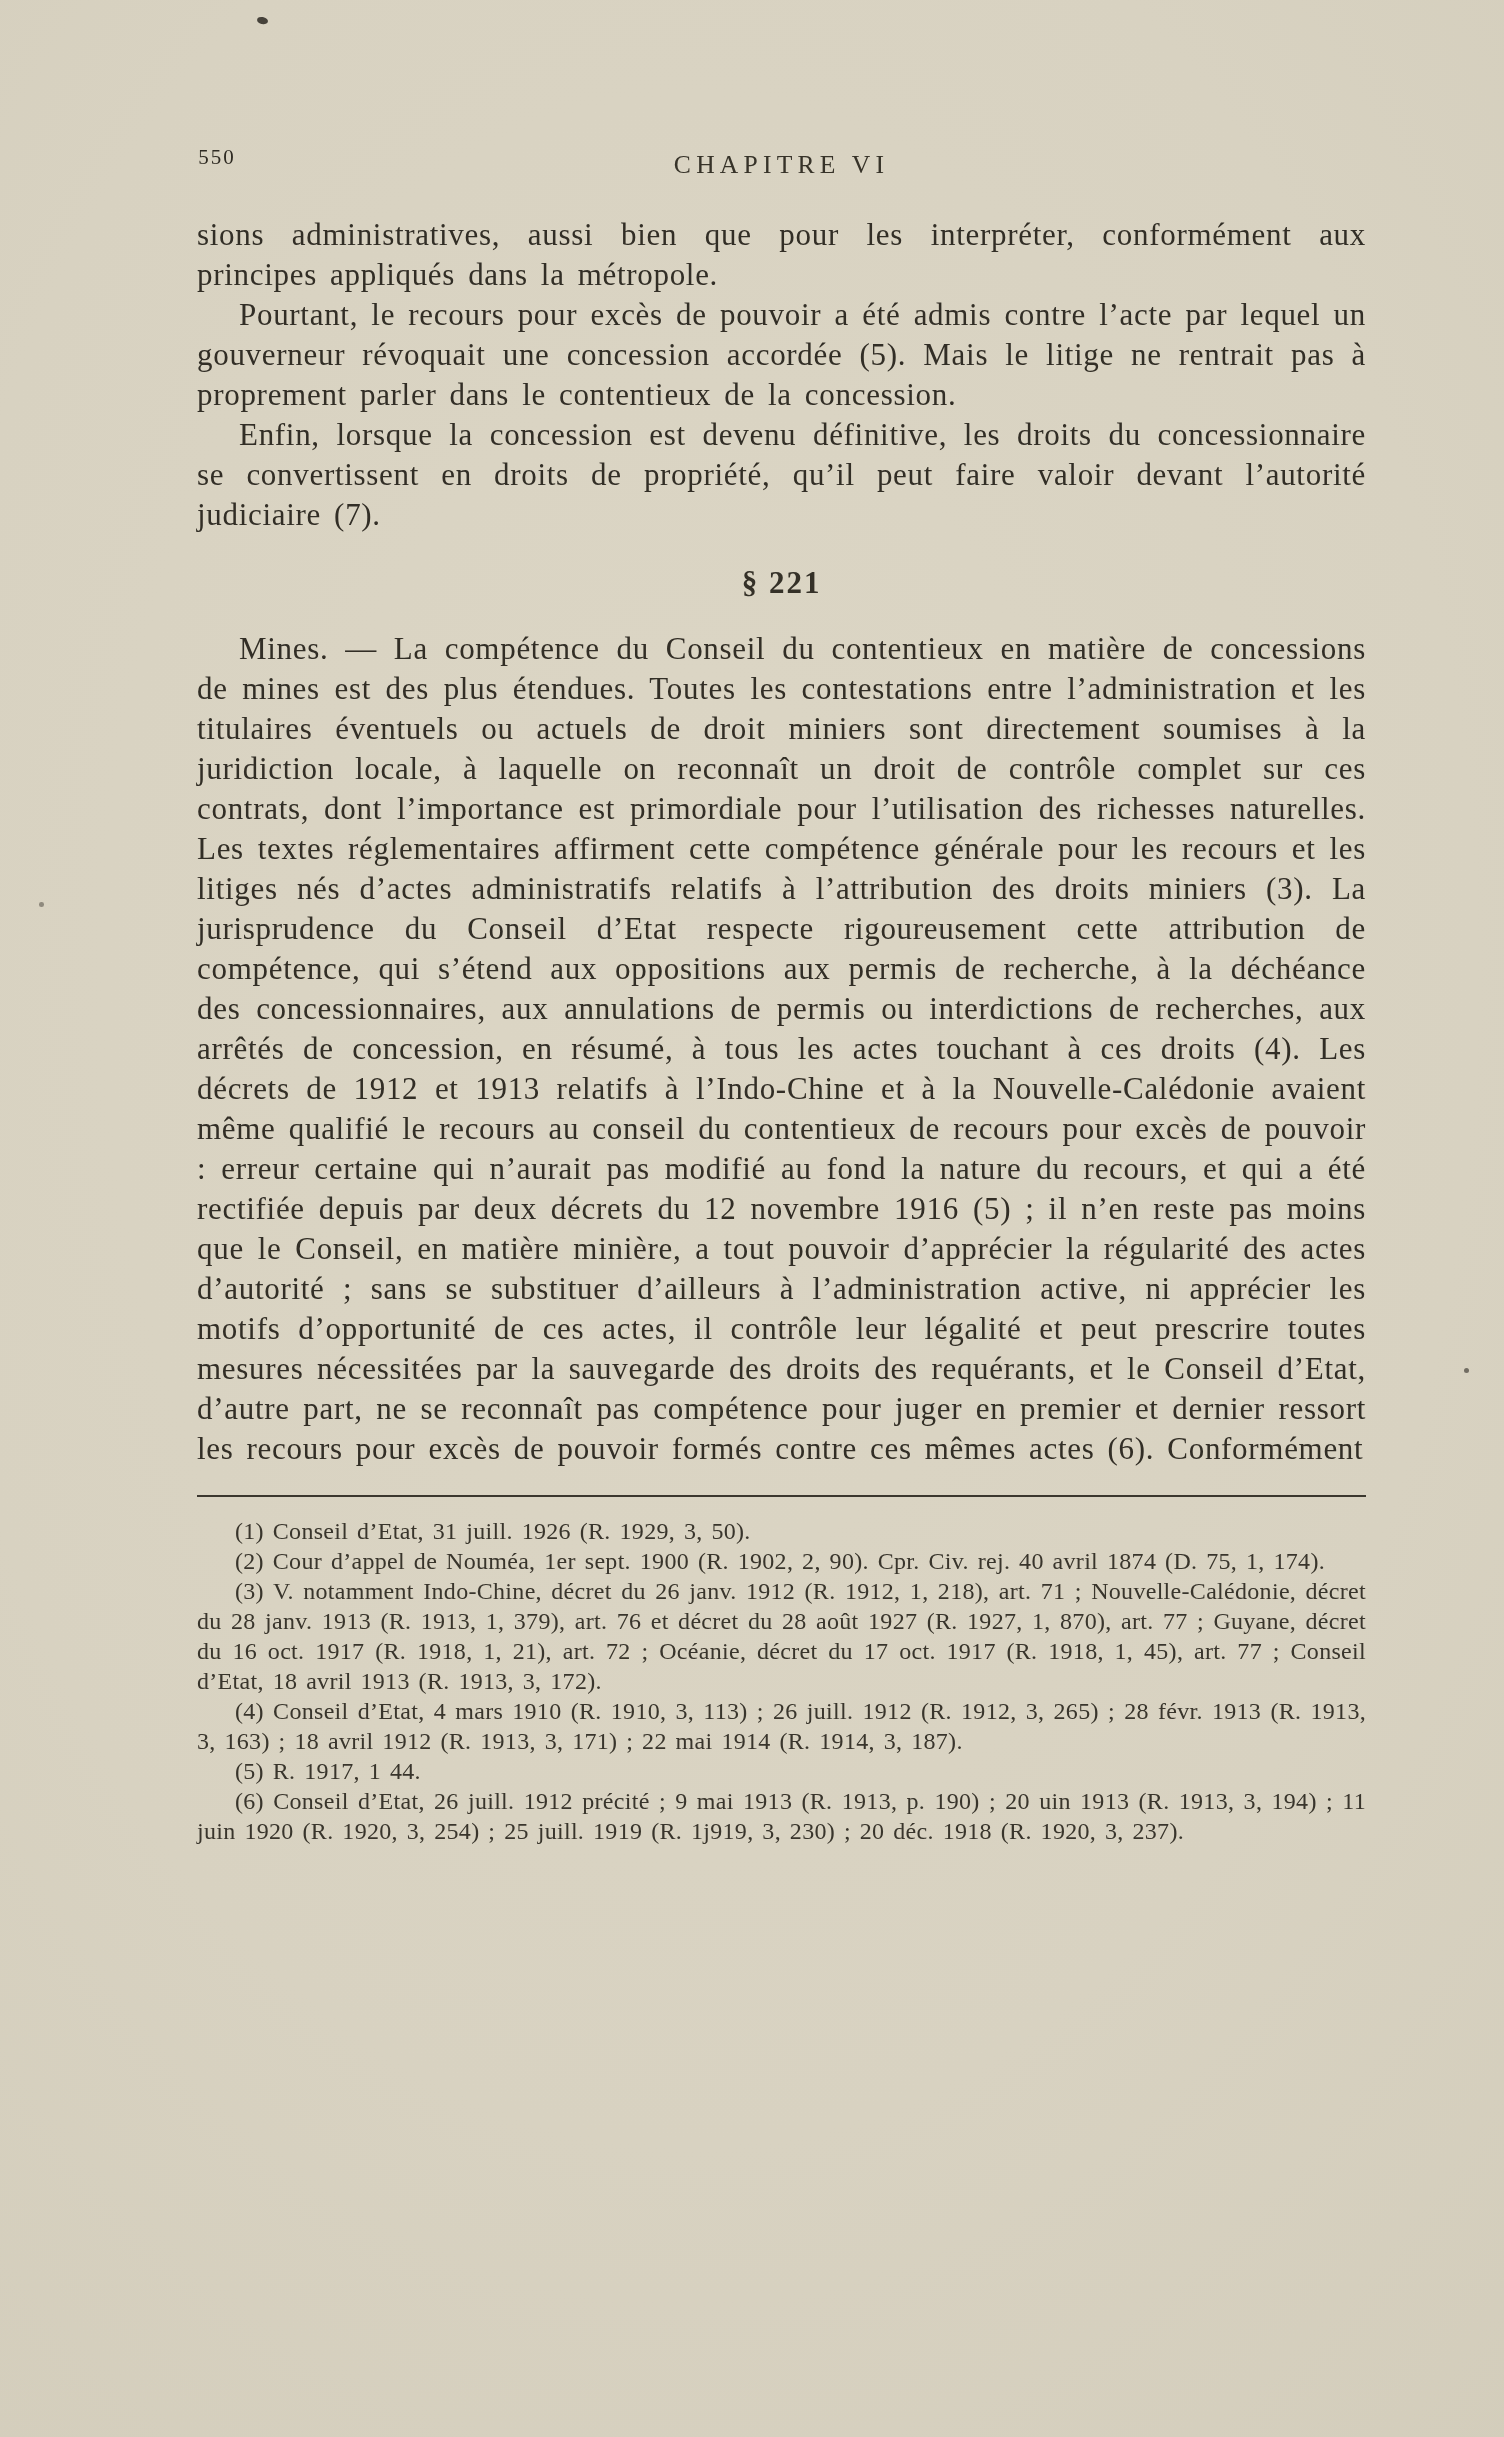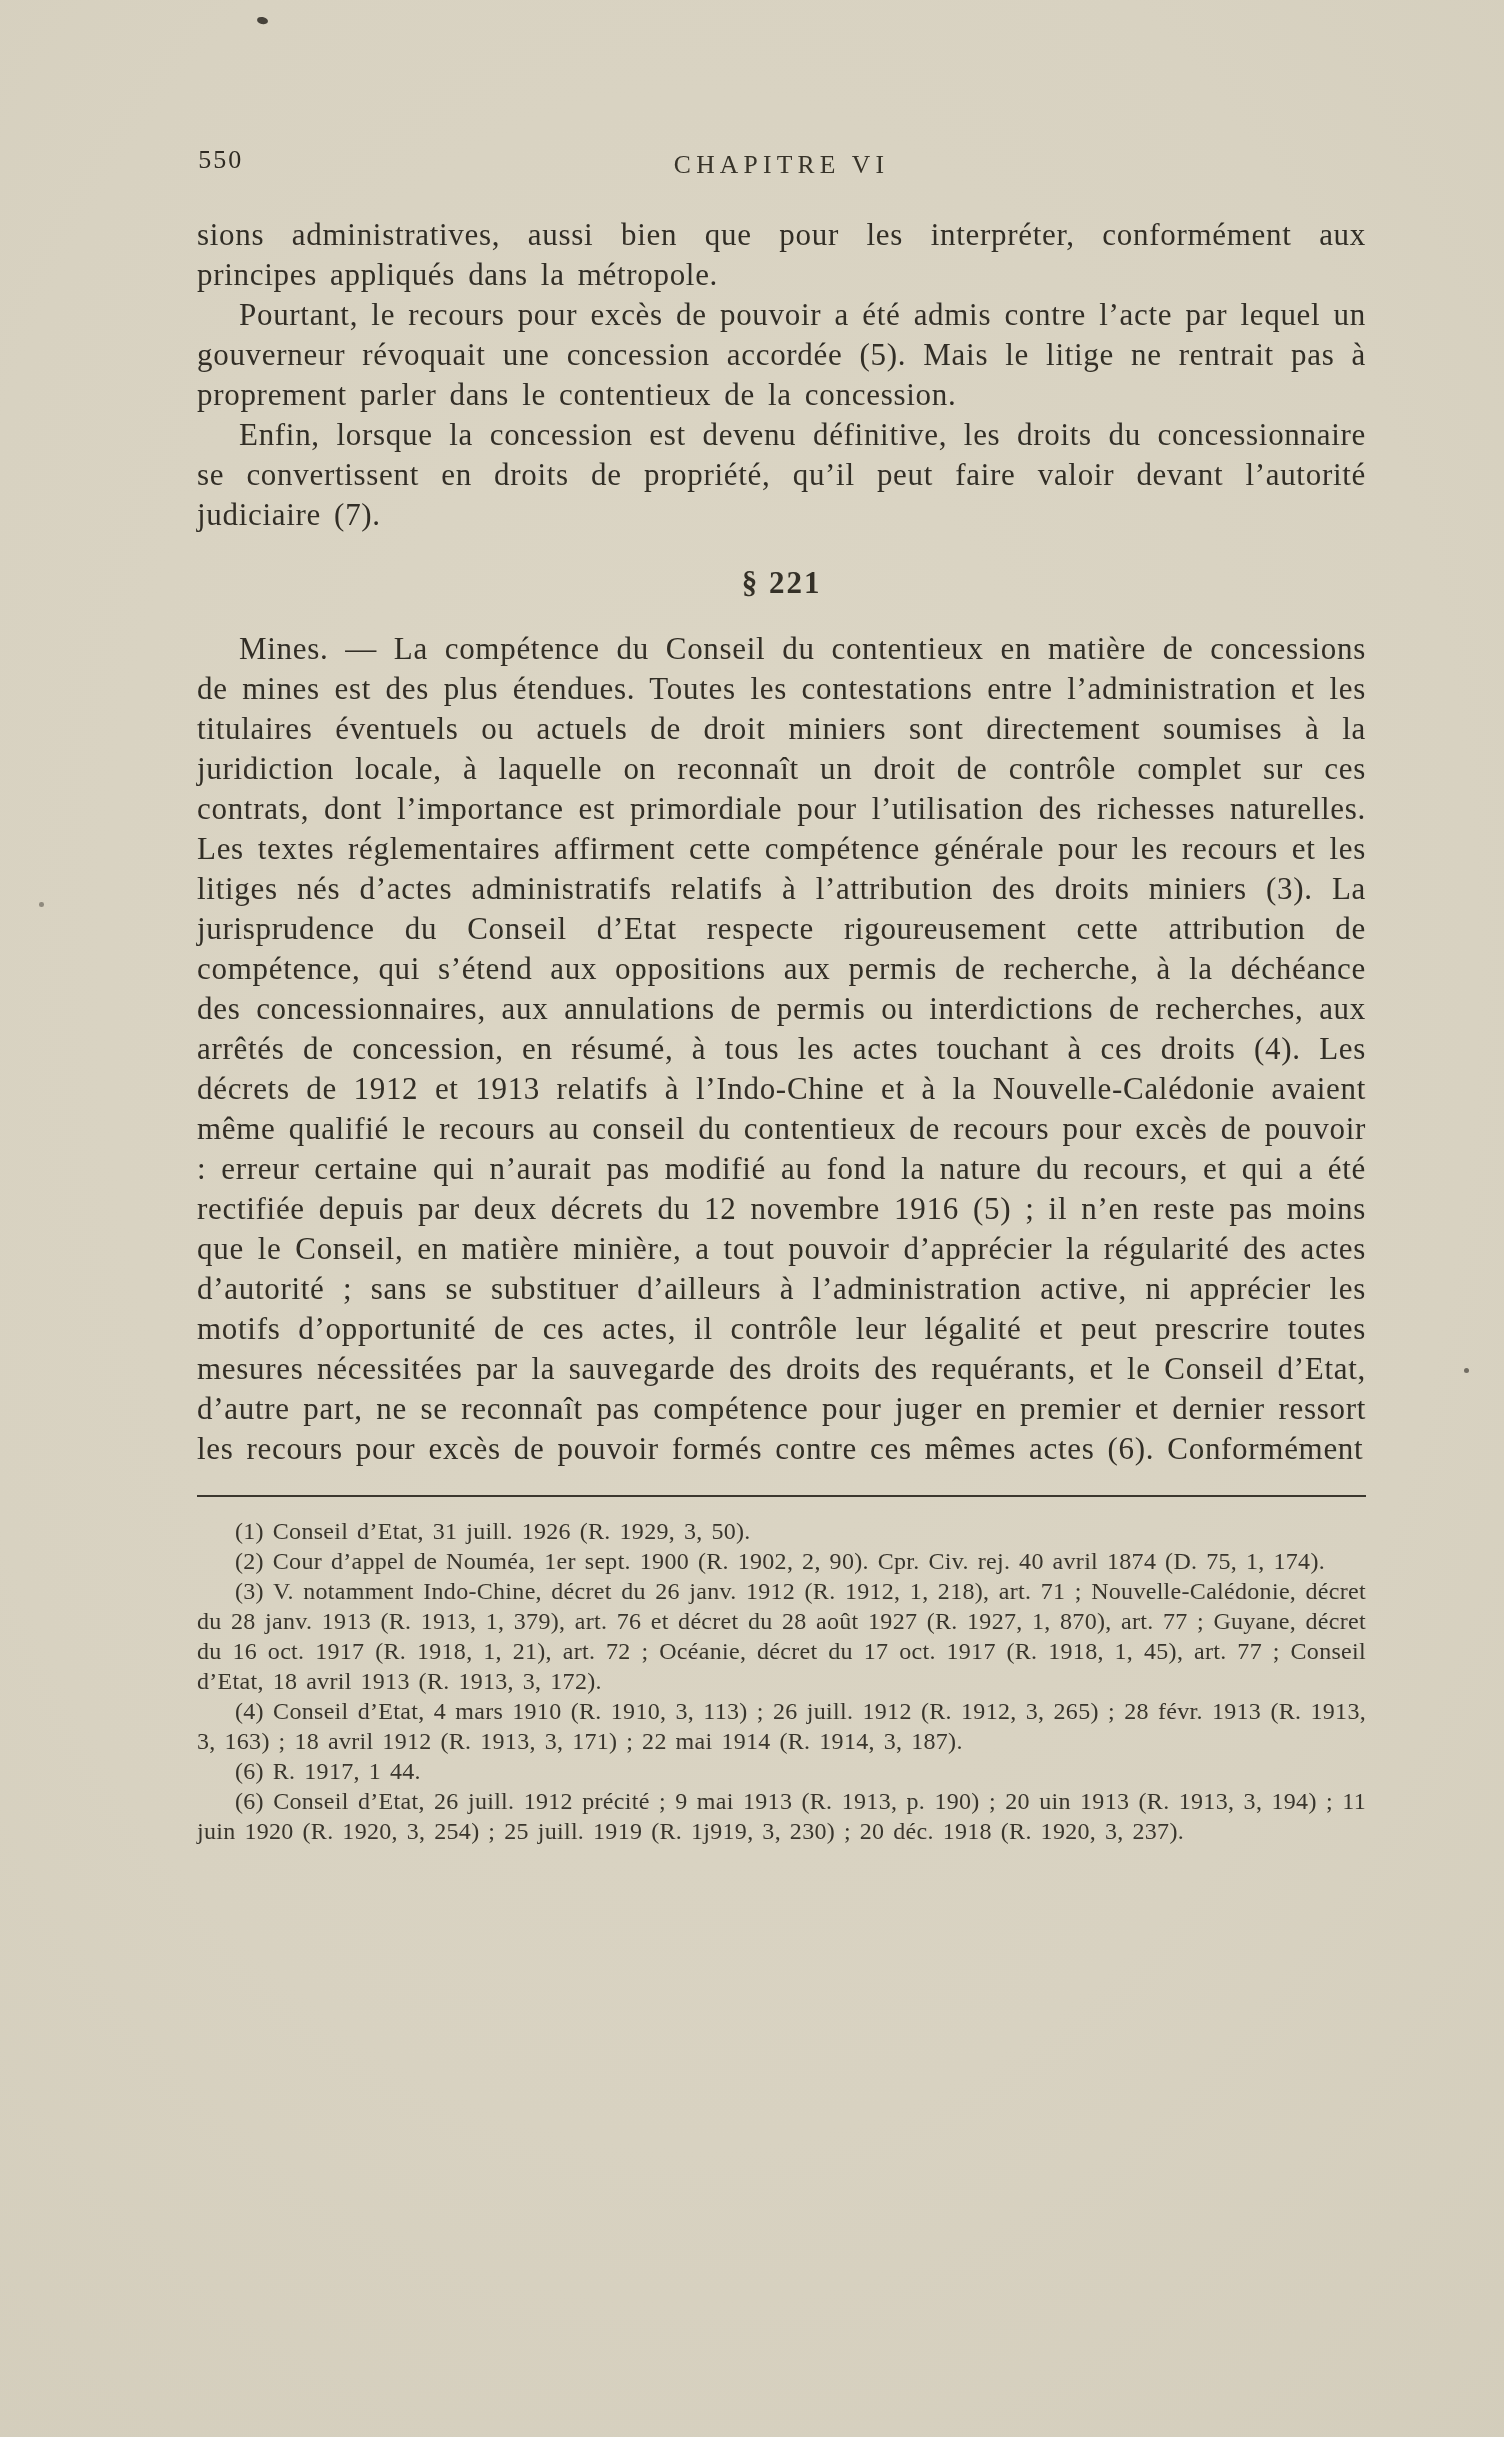--- a/index.html
+++ b/index.html
@@ -17,21 +17,21 @@
     position: absolute;
     left: 197px;
     top: 145px;
     width: 1169px;
   }
 
   
   .running-head { position: relative; height: 41px; margin-bottom: 29px; }
   .page-number {
     position: absolute; left: 1.3px; top: 0;
-    font-size: 26px; letter-spacing: 2px; color: #2f2b23;
+    font-size: 21px; letter-spacing: 2px; color: #2f2b23;
   }
   .chapter-title {
     position: absolute; left: 0; right: 0; top: 5.2px;
     text-align: center;
     font-size: 25.6px; letter-spacing: 5.2px; color: #373329;
   }
 
   
   .body-copy p {
     font-size: 31px;
@@ -105,18 +105,18 @@
     <p class="indent"><span class="mines-lead">Mines.</span><span> — La compétence du Conseil du contentieux en matière de concessions de mines est des plus étendues. Toutes les contestations entre l’administration et les titulaires éventuels ou actuels de droit miniers sont directement soumises à la juridiction locale, à laquelle on reconnaît un droit de contrôle complet sur ces contrats, dont l’importance est primordiale pour l’utilisation des richesses naturelles. Les textes réglementaires affirment cette compétence générale pour les recours et les litiges nés d’actes administratifs relatifs à l’attribution des droits miniers (3). La jurisprudence du Conseil d’Etat respecte rigoureusement cette attribution de compétence, qui s’étend aux oppositions aux permis de recherche, à la déchéance des concessionnaires, aux annulations de permis ou interdictions de recherches, aux arrêtés de concession, en résumé, à tous les actes touchant à ces droits (4). Les décrets de 1912 et 1913 relatifs à l’Indo-Chine et à la Nouvelle-Calédonie avaient même qualifié le recours au conseil du contentieux de recours pour excès de pouvoir : erreur certaine qui n’aurait pas modifié au fond la nature du recours, et qui a été rectifiée depuis par deux décrets du 12 novembre 1916 (5) ; il n’en reste pas moins que le Conseil, en matière minière, a tout pouvoir d’apprécier la régularité des actes d’autorité ; sans se substituer d’ailleurs à l’administration active, ni apprécier les motifs d’opportunité de ces actes, il contrôle leur légalité et peut prescrire toutes mesures nécessitées par la sauvegarde des droits des requérants, et le Conseil d’Etat, d’autre part, ne se reconnaît pas compétence pour juger en premier et dernier ressort les recours pour excès de pouvoir formés contre ces mêmes actes (6). Conformément</span></p>
   </div>
 
   <hr class="footnote-rule">
 
   <div class="footnotes">
     <p>(1) Conseil d’Etat, 31 juill. 1926 (R. 1929, 3, 50).</p>
     <p>(2) Cour d’appel de Nouméa, 1er sept. 1900 (R. 1902, 2, 90). Cpr. Civ. rej. 40 avril 1874 (D. 75, 1, 174).</p>
     <p>(3) V. notamment Indo-Chine, décret du 26 janv. 1912 (R. 1912, 1, 218), art. 71 ; Nouvelle-Calédonie, décret du 28 janv. 1913 (R. 1913, 1, 379), art. 76 et décret du 28 août 1927 (R. 1927, 1, 870), art. 77 ; Guyane, décret du 16 oct. 1917 (R. 1918, 1, 21), art. 72 ; Océanie, décret du 17 oct. 1917 (R. 1918, 1, 45), art. 77 ; Conseil d’Etat, 18 avril 1913 (R. 1913, 3, 172).</p>
     <p>(4) Conseil d’Etat, 4 mars 1910 (R. 1910, 3, 113) ; 26 juill. 1912 (R. 1912, 3, 265) ; 28 févr. 1913 (R. 1913, 3, 163) ; 18 avril 1912 (R. 1913, 3, 171) ; 22 mai 1914 (R. 1914, 3, 187).</p>
-    <p>(6) R. 1917, 1 44.</p>
+    <p>(5) R. 1917, 1 44.</p>
     <p>(6) Conseil d’Etat, 26 juill. 1912 précité ; 9 mai 1913 (R. 1913, p. 190) ; 20 uin 1913 (R. 1913, 3, 194) ; 11 juin 1920 (R. 1920, 3, 254) ; 25 juill. 1919 (R. 1j919, 3, 230) ; 20 déc. 1918 (R. 1920, 3, 237).</p>
   </div>
 
 </div>
 
 
 </body></html>

